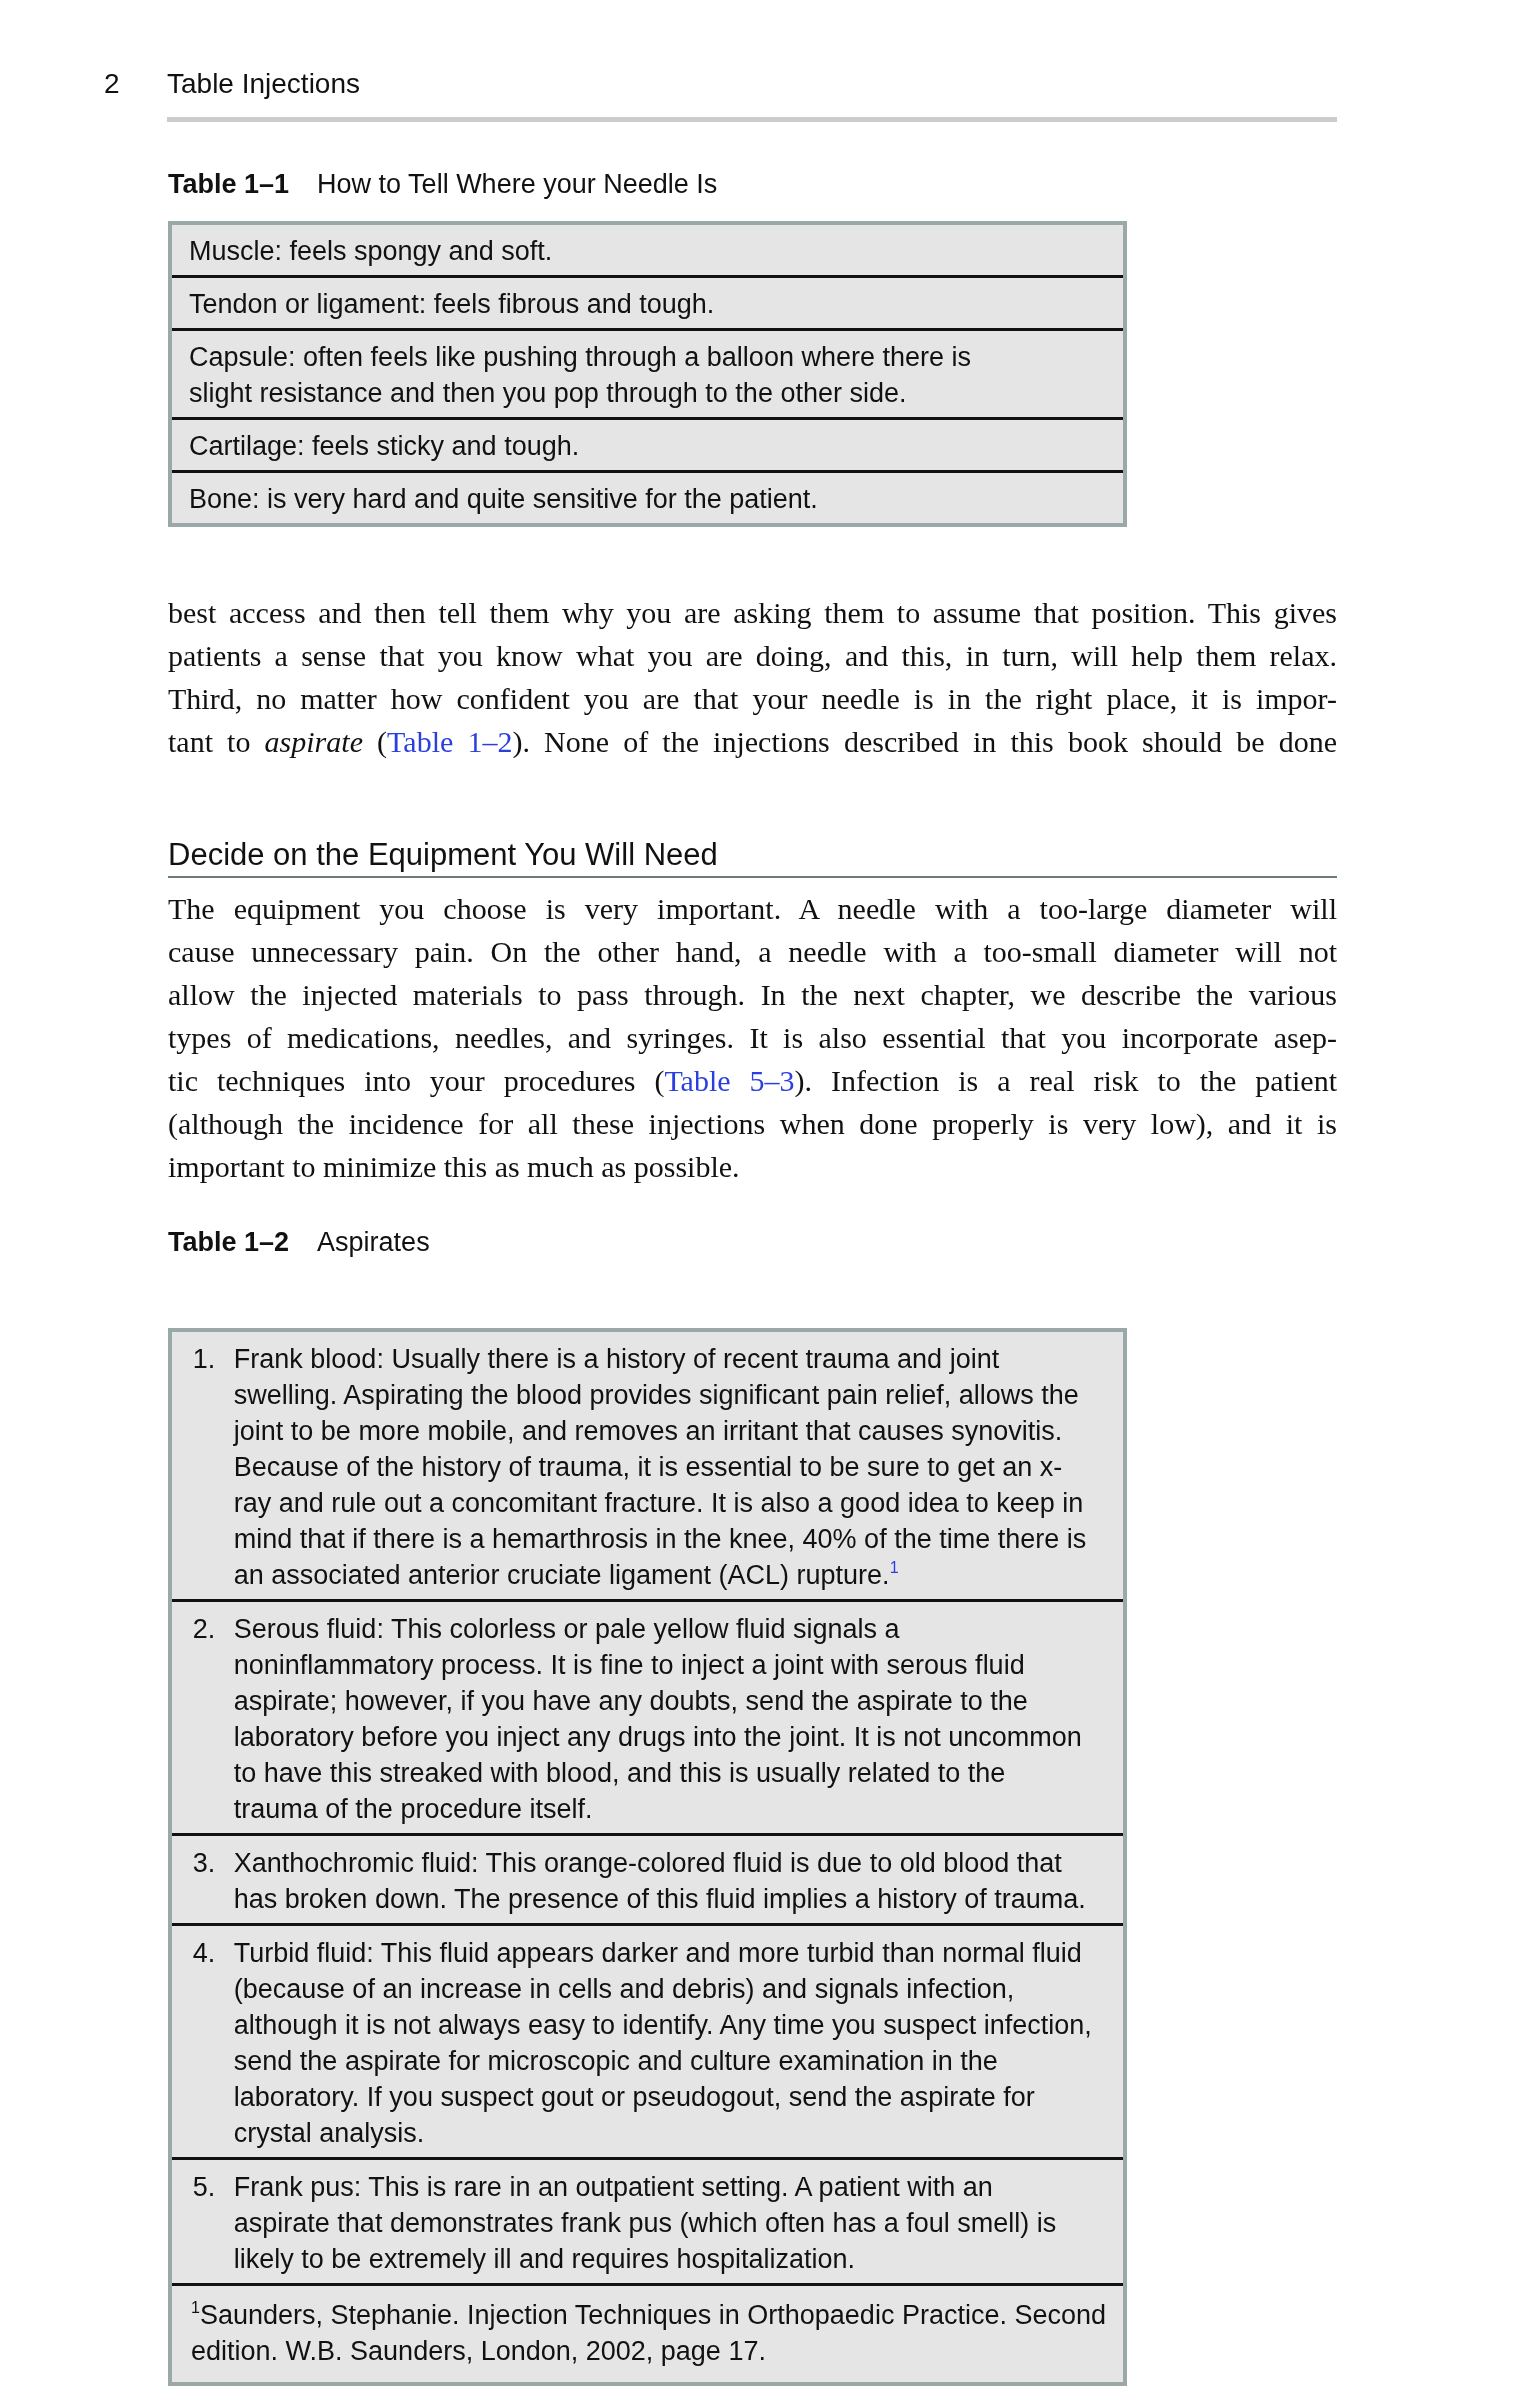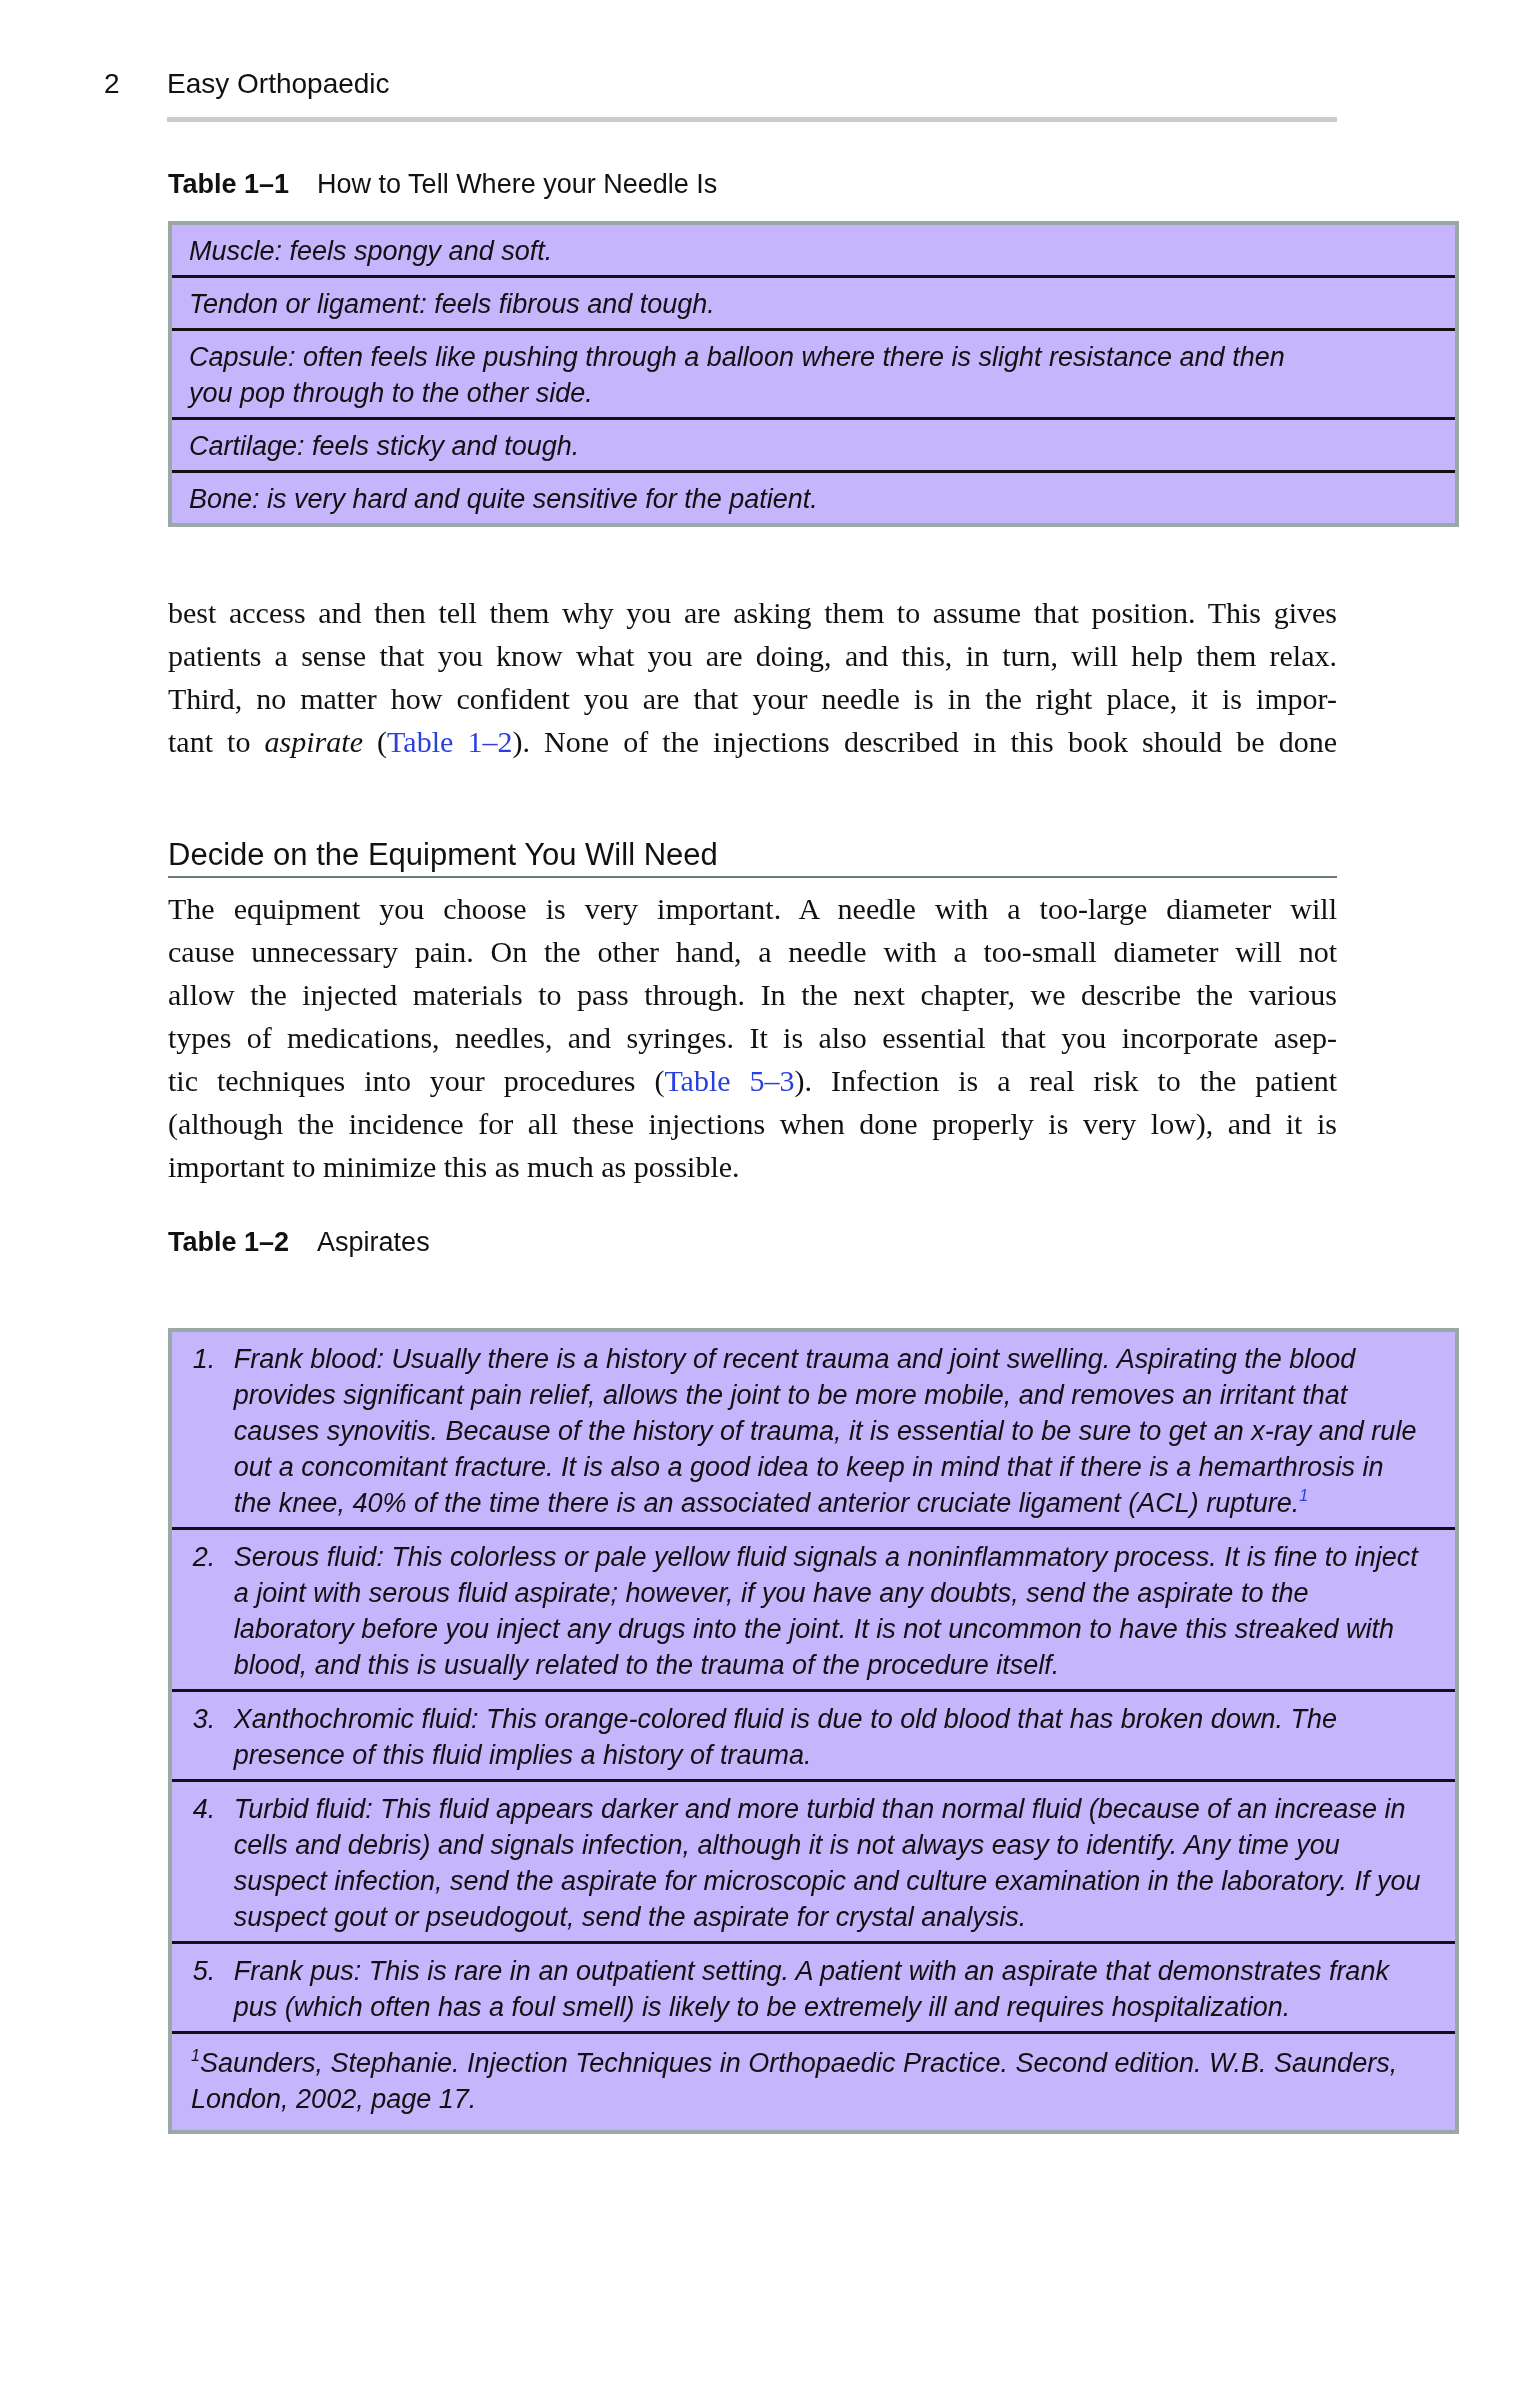--- a/index.html
+++ b/index.html
@@ -8,22 +8,22 @@
   .serif { font-family: "Liberation Serif", "DejaVu Serif", serif; }
 
   .running-head { position: absolute; top: 68px; left: 0; width: 1535px; height: 38px; font-size: 28px; }
   .running-head .pnum { position: absolute; left: 104px; top: 0; }
   .running-head .rtitle { position: absolute; left: 167px; top: 0; }
   .head-rule { position: absolute; left: 167px; top: 117px; width: 1170px; height: 4.7px; background: #cccccc; }
 
   .caption { position: absolute; left: 168px; font-size: 27px; white-space: nowrap; }
   .caption b { font-weight: bold; margin-right: 28px; }
 
-  .tbl { position: absolute; left: 168px; width: 1291px; box-sizing: border-box;
-         border: 4.7px solid #9aa8a8; background: #c4b5fd; font-style: italic; }
+  .tbl { position: absolute; left: 168px; width: 959px; box-sizing: border-box;
+         border: 4.7px solid #9aa8a8; background: #e5e5e5; }
   .tbl .row { border-top: 3.8px solid #111; padding: 7.5px 17px 6.6px 17px; font-size: 27px; line-height: 36px; }
   .tbl .row:first-child { border-top: none; }
 
   #t1 { top: 221px; }
   #t2 { top: 1328px; }
   #t2 .row { padding: 9.4px 17px 5.6px 17px; display: flex; }
   #t2 .row .num { width: 41px; flex: 0 0 41px; padding-left: 3.8px; }
   #t2 .row .txt { flex: 1; padding-right: 11.3px; }
   #t2 .row.note { display: block; padding: 11.3px 17px 13px 19px; }
   sup.fn { color: #2a3fe0; font-size: 16px; vertical-align: 11.3px; line-height: 0; }
@@ -39,21 +39,21 @@
   #p2 { top: 887px; }
 
   .section-head { position: absolute; left: 168px; top: 836px; width: 1169px; font-size: 31px;
                   border-bottom: 2.8px solid #6e7b7b; padding-bottom: 1.9px; line-height: 38px; }
 </style>
 </head>
 <body>
 
 <div class="running-head sans">
   <span class="pnum">2</span>
-  <span class="rtitle">Easy Orthopaedic</span>
+  <span class="rtitle">Table Injections</span>
 </div>
 <div class="head-rule"></div>
 
 <div class="caption sans" style="top:169px;">
   <b>Table 1–1</b><span>How to Tell Where your Needle Is</span>
 </div>
 <div class="tbl sans" id="t1">
   <div class="row">Muscle: feels spongy and soft.</div>
   <div class="row">Tendon or ligament: feels fibrous and tough.</div>
   <div class="row" style="padding-right:141px;">Capsule: often feels like pushing through a balloon where there is slight resistance and then you pop through to the other side.</div>

